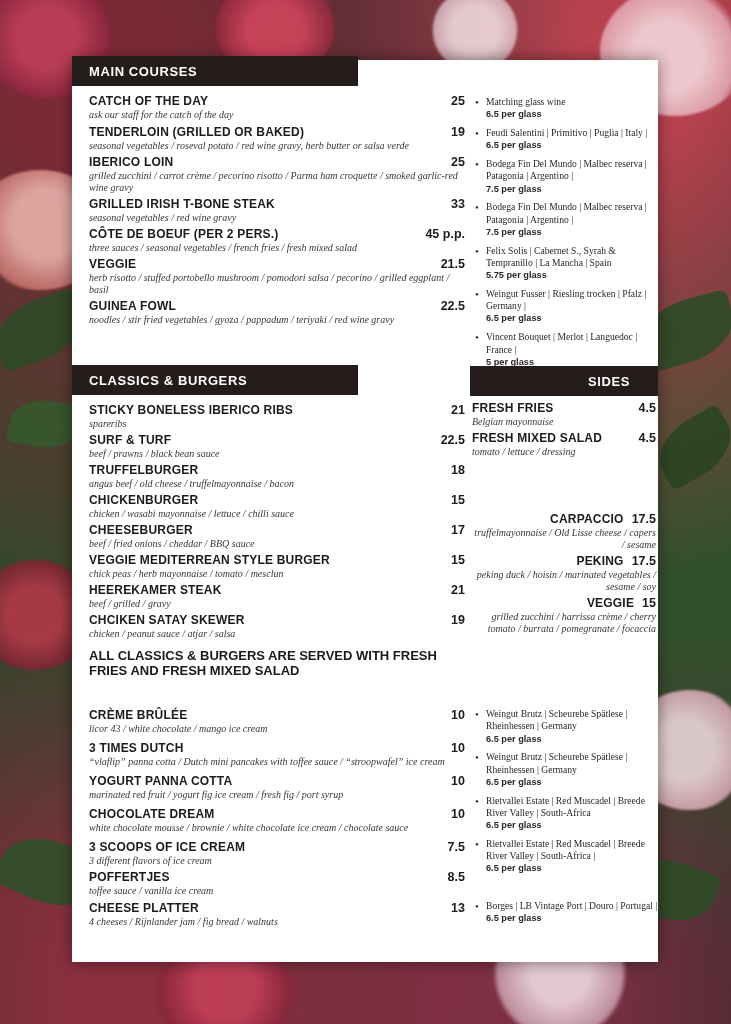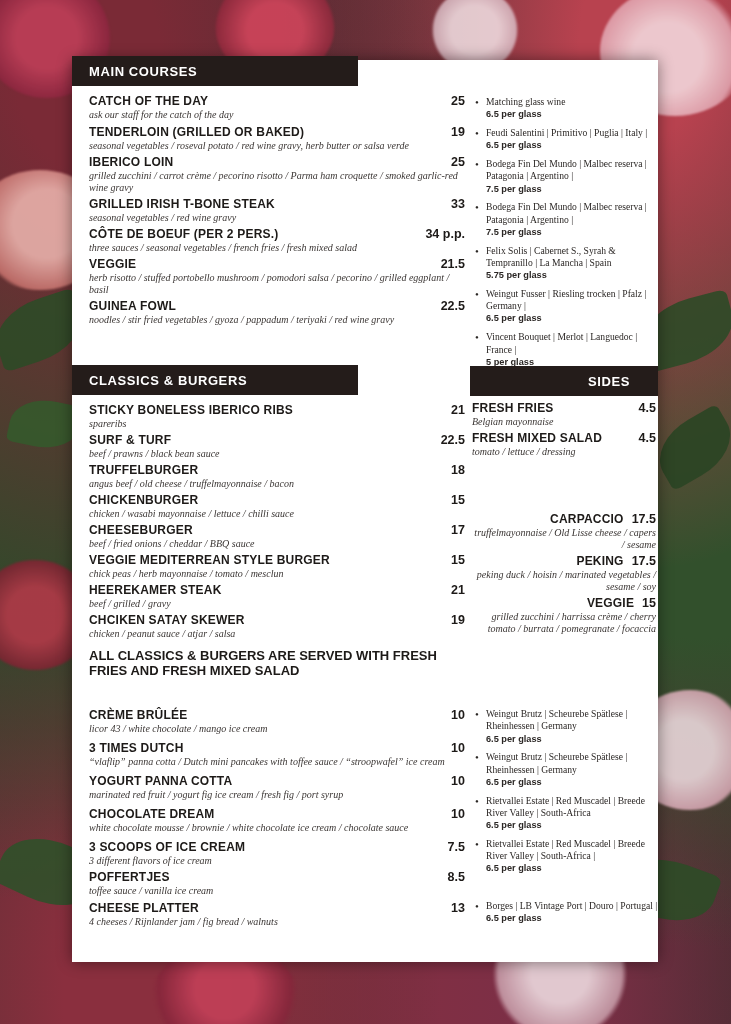--- a/index.html
+++ b/index.html
@@ -163,21 +163,21 @@
     <div class="item">
       <div class="item-row">
         <div class="item-name">GRILLED IRISH T-BONE STEAK</div>
         <div class="item-price">33</div>
       </div>
       <div class="item-desc">seasonal vegetables / red wine gravy</div>
     </div>
     <div class="item">
       <div class="item-row">
         <div class="item-name">CÔTE DE BOEUF (PER 2 PERS.)</div>
-        <div class="item-price">34 p.p.</div>
+        <div class="item-price">45 p.p.</div>
       </div>
       <div class="item-desc">three sauces / seasonal vegetables / french fries / fresh mixed salad</div>
     </div>
     <div class="item">
       <div class="item-row">
         <div class="item-name">VEGGIE</div>
         <div class="item-price">21.5</div>
       </div>
       <div class="item-desc">herb risotto / stuffed portobello mushroom / pomodori salsa / pecorino / grilled eggplant / basil</div>
     </div>

